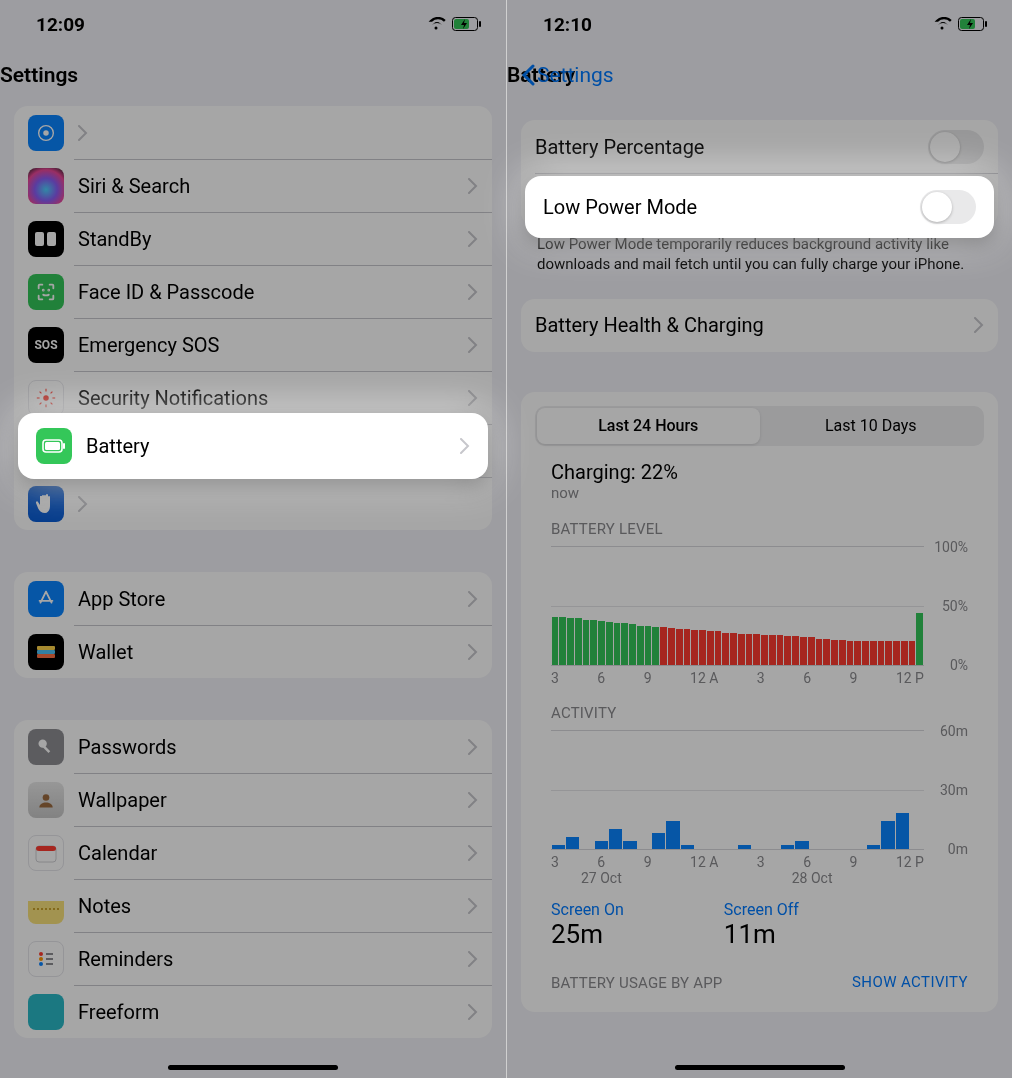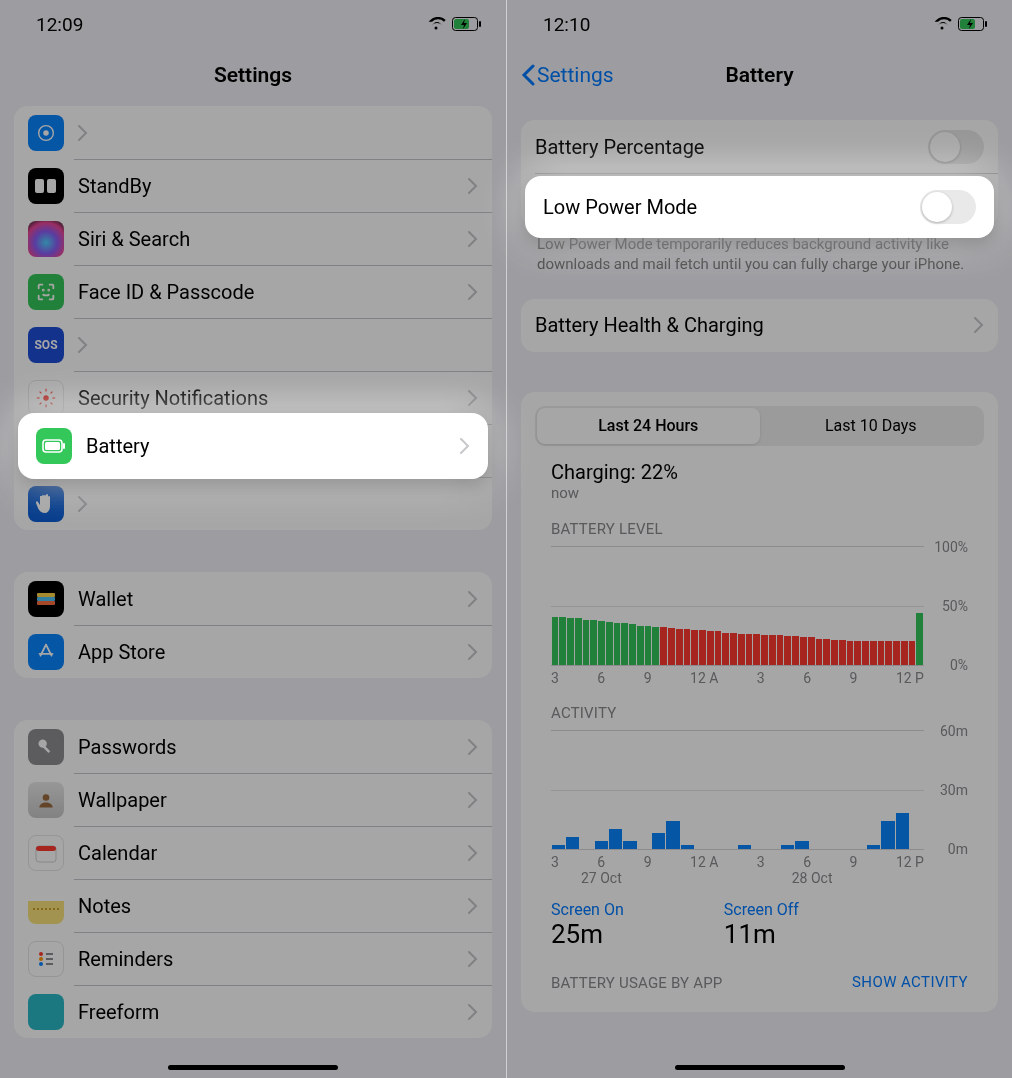--- a/index.html
+++ b/index.html
@@ -21,26 +21,26 @@
   }
   .panel + .panel { border-left:1px solid #d0d0d0; }
   .dim {
     position:absolute; inset:0;
     background:rgba(0,0,0,0.35);
     pointer-events:none;
     z-index:50;
   }
   .status-bar {
     display:flex; align-items:center; justify-content:space-between;
-    height:48px; padding:0 24px 0 36px; font-weight:400; font-size:19px;
+    height:48px; padding:0 24px 0 36px; font-weight:700; font-size:19px;
     color:#000;
   }
   .status-right { display:flex; align-items:center; gap:6px; }
   .nav {
-    display:flex; align-items:center; justify-content:center;
+    display:flex; align-items:center; 
     position:relative; height:54px; font-size:21px; font-weight:600;
   }
   .nav .back {
     position:absolute; left:14px; top:50%; transform:translateY(-50%);
     display:flex; align-items:center; color:#007aff; font-weight:400; font-size:21px;
   }
   .nav .back svg { margin-right:2px; }
   .group {
     margin:18px 14px 0 14px; background:#fff; border-radius:14px;
     overflow:hidden;
@@ -63,21 +63,21 @@
   .row-chevron { color:#c7c7cc; flex:none; }
   .toggle {
     width:56px; height:34px; border-radius:17px; background:#e9e9ea;
     position:relative; flex:none;
   }
   .toggle::after {
     content:""; position:absolute; width:30px; height:30px; border-radius:50%;
     background:#fff; top:2px; left:2px; box-shadow:0 1px 3px rgba(0,0,0,0.25);
   }
   .footer-text {
-    font-size:15px; color:#737373; padding:8px 30px 0 30px; line-height:1.35;
+    font-size:15px; color:#000000; padding:8px 30px 0 30px; line-height:1.35;
   }
   .section-label {
     font-size:15px; color:#8a8a8e; padding:18px 30px 2px 30px; text-transform:uppercase; letter-spacing:0.2px;
   }
   .seg {
     display:flex; margin:14px 14px 0 14px; background:#eeeef0; border-radius:10px;
     padding:2px; height:40px;
   }
   .seg-item {
     flex:1; display:flex; align-items:center; justify-content:center;
@@ -151,54 +151,55 @@
         <svg width="22" height="22" viewBox="0 0 24 24" fill="none">
             <circle cx="12" cy="12" r="8" stroke="#fff" stroke-width="1.5"></circle>
             <circle cx="12" cy="12" r="3" fill="#fff"></circle>
           </svg>
       </div>
       <svg class="row-chevron" width="10" height="16" viewBox="0 0 10 16">
           <path d="M1 1l7 7-7 7" stroke="#c7c7cc" stroke-width="2" fill="none" stroke-linecap="round"></path>
         </svg>
     </div>
     <div class="row">
+      <div class="row-icon" style="background:radial-gradient(circle at 50% 60%,#4cd2ff,#8b5cf6 40%,#ec4899 70%,#1c1c1e 100%);"></div>
+      <span class="row-label">Siri &amp; Search</span>
+      <svg class="row-chevron" width="10" height="16" viewBox="0 0 10 16">
+          <path d="M1 1l7 7-7 7" stroke="#c7c7cc" stroke-width="2" fill="none" stroke-linecap="round"></path>
+        </svg>
+    </div>
+    <div class="row">
       <div class="row-icon" style="background:#000;">
         <svg width="22" height="14" viewBox="0 0 22 14">
             <rect x="0" y="0" width="9" height="14" rx="2" fill="#fff"></rect>
             <rect x="12" y="0" width="9" height="14" rx="2" fill="#fff"></rect>
           </svg>
       </div>
       <span class="row-label">StandBy</span>
-      <svg class="row-chevron" width="10" height="16" viewBox="0 0 10 16">
-          <path d="M1 1l7 7-7 7" stroke="#c7c7cc" stroke-width="2" fill="none" stroke-linecap="round"></path>
-        </svg>
-    </div>
-    <div class="row">
-      <div class="row-icon" style="background:radial-gradient(circle at 50% 60%,#4cd2ff,#8b5cf6 40%,#ec4899 70%,#1c1c1e 100%);"></div>
-      <span class="row-label">Siri &amp; Search</span>
       <svg class="row-chevron" width="10" height="16" viewBox="0 0 10 16">
           <path d="M1 1l7 7-7 7" stroke="#c7c7cc" stroke-width="2" fill="none" stroke-linecap="round"></path>
         </svg>
     </div>
     <div class="row">
       <div class="row-icon" style="background:#34c759;">
         <svg width="22" height="22" viewBox="0 0 24 24" fill="none" stroke="#fff" stroke-width="2" stroke-linecap="round">
             <path d="M4 8V5a1 1 0 011-1h3M20 8V5a1 1 0 00-1-1h-3M4 16v3a1 1 0 001 1h3M20 16v3a1 1 0 01-1 1h-3"></path>
             <circle cx="9" cy="10" r="0.5" fill="#fff"></circle>
             <circle cx="15" cy="10" r="0.5" fill="#fff"></circle>
             <path d="M9 15c1 1 5 1 6 0"></path>
           </svg>
       </div>
       <span class="row-label">Face ID &amp; Passcode</span>
       <svg class="row-chevron" width="10" height="16" viewBox="0 0 10 16">
           <path d="M1 1l7 7-7 7" stroke="#c7c7cc" stroke-width="2" fill="none" stroke-linecap="round"></path>
         </svg>
     </div>
     <div class="row">
-      <div class="row-icon" style="background:#1d4ed8;font-weight:700;font-size:12px;">SOS</div>
+      <div class="row-icon" style="background:#000000;font-weight:700;font-size:12px;">SOS</div>
+      <span class="row-label">Emergency SOS</span>
       <svg class="row-chevron" width="10" height="16" viewBox="0 0 10 16">
           <path d="M1 1l7 7-7 7" stroke="#c7c7cc" stroke-width="2" fill="none" stroke-linecap="round"></path>
         </svg>
     </div>
     <div class="row">
       <div class="row-icon" style="background:#fff;border:1px solid #e5e5ea;">
         <svg width="22" height="22" viewBox="0 0 24 24">
             <circle cx="12" cy="12" r="3" fill="#ff3b30"></circle>
             <g stroke="#ff3b30" stroke-width="1.2">
               <line x1="12" y1="2" x2="12" y2="5"></line>
@@ -237,39 +238,39 @@
           </svg>
       </div>
       <svg class="row-chevron" width="10" height="16" viewBox="0 0 10 16">
           <path d="M1 1l7 7-7 7" stroke="#c7c7cc" stroke-width="2" fill="none" stroke-linecap="round"></path>
         </svg>
     </div>
   </div>
 
   <div class="group" style="margin-top:42px;">
     <div class="row">
+      <div class="row-icon" style="background:#0a84ff;">
+        <svg width="22" height="22" viewBox="0 0 24 24" stroke="#fff" stroke-width="2" fill="none" stroke-linecap="round">
+            <path d="M12 4l-6 12M12 4l6 12M5 14h14"></path>
+          </svg>
+      </div>
+      <span class="row-label">App Store</span>
+      <svg class="row-chevron" width="10" height="16" viewBox="0 0 10 16">
+          <path d="M1 1l7 7-7 7" stroke="#c7c7cc" stroke-width="2" fill="none" stroke-linecap="round"></path>
+        </svg>
+    </div>
+    <div class="row">
       <div class="row-icon" style="background:#000;">
         <svg width="22" height="18" viewBox="0 0 22 18">
             <rect x="2" y="3" width="18" height="4" rx="1" fill="#ffd54a"></rect>
             <rect x="2" y="7" width="18" height="4" rx="1" fill="#4fc3f7"></rect>
             <rect x="2" y="11" width="18" height="4" rx="1" fill="#ff7043"></rect>
           </svg>
       </div>
       <span class="row-label">Wallet</span>
-      <svg class="row-chevron" width="10" height="16" viewBox="0 0 10 16">
-          <path d="M1 1l7 7-7 7" stroke="#c7c7cc" stroke-width="2" fill="none" stroke-linecap="round"></path>
-        </svg>
-    </div>
-    <div class="row">
-      <div class="row-icon" style="background:#0a84ff;">
-        <svg width="22" height="22" viewBox="0 0 24 24" stroke="#fff" stroke-width="2" fill="none" stroke-linecap="round">
-            <path d="M12 4l-6 12M12 4l6 12M5 14h14"></path>
-          </svg>
-      </div>
-      <span class="row-label">App Store</span>
       <svg class="row-chevron" width="10" height="16" viewBox="0 0 10 16">
           <path d="M1 1l7 7-7 7" stroke="#c7c7cc" stroke-width="2" fill="none" stroke-linecap="round"></path>
         </svg>
     </div>
   </div>
 
   <div class="group" style="margin-top:42px;">
     <div class="row">
       <div class="row-icon" style="background:#8e8e93;">
         <svg width="20" height="20" viewBox="0 0 24 24" fill="#fff">

